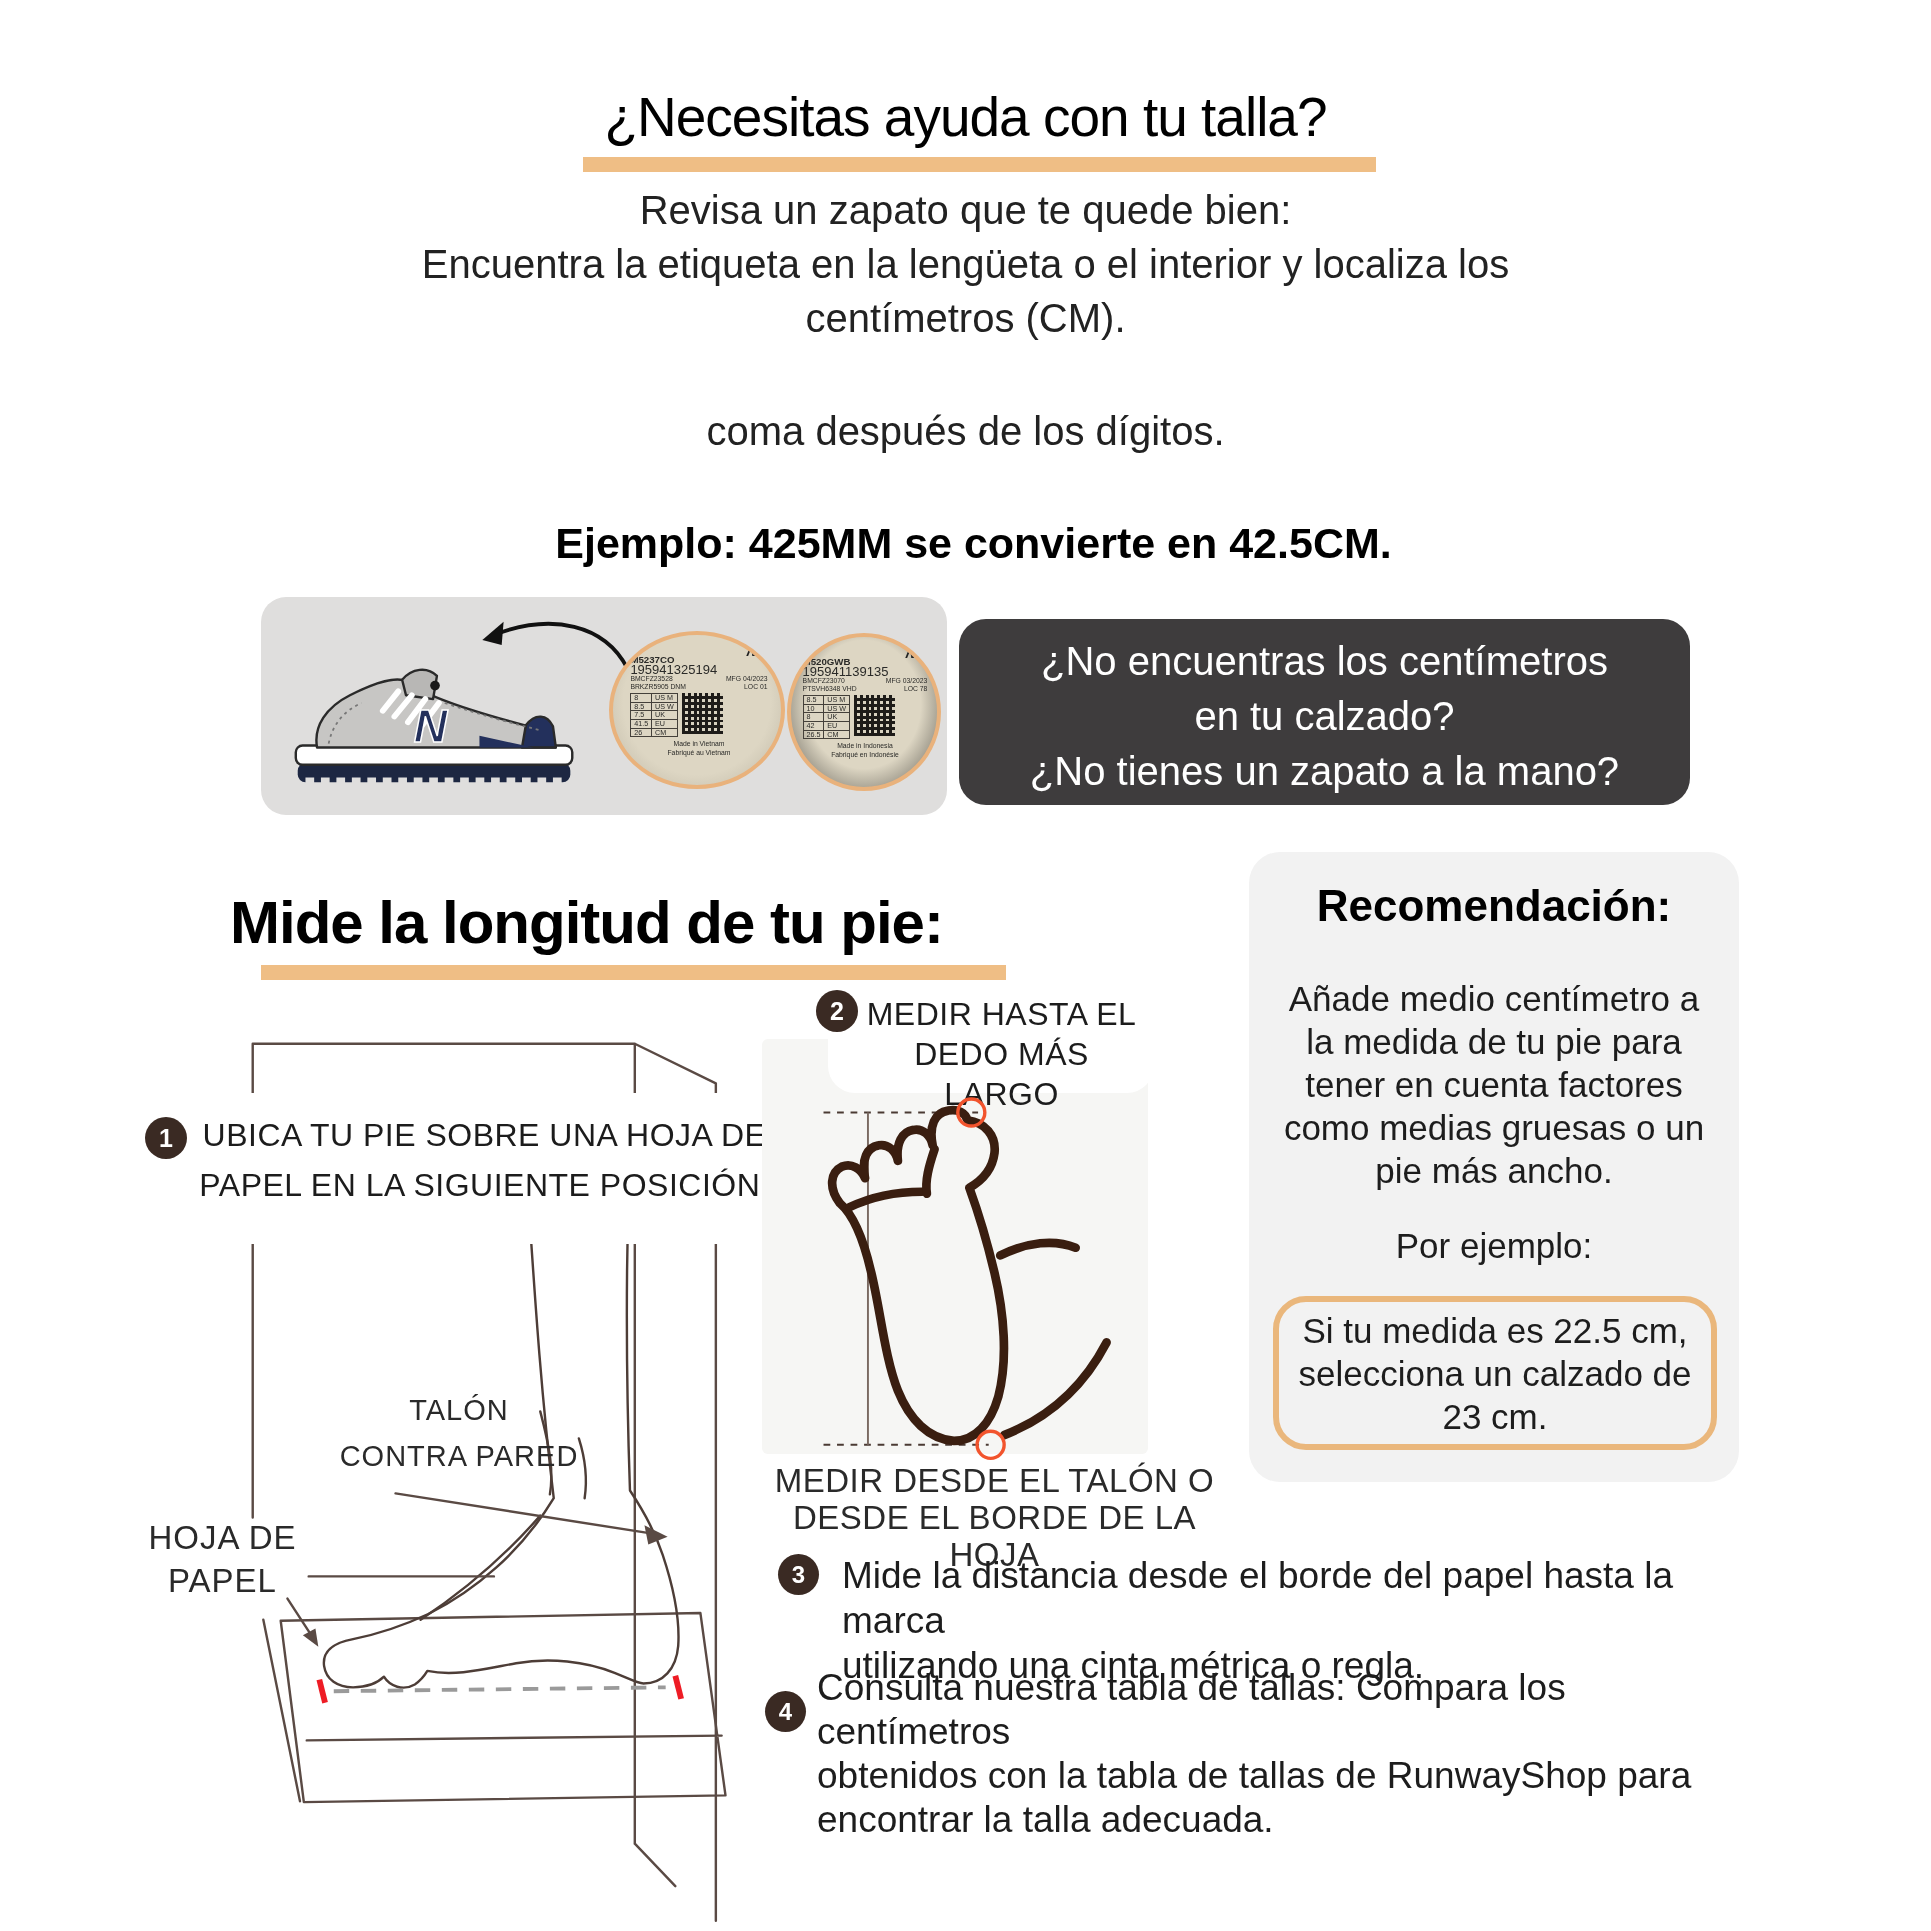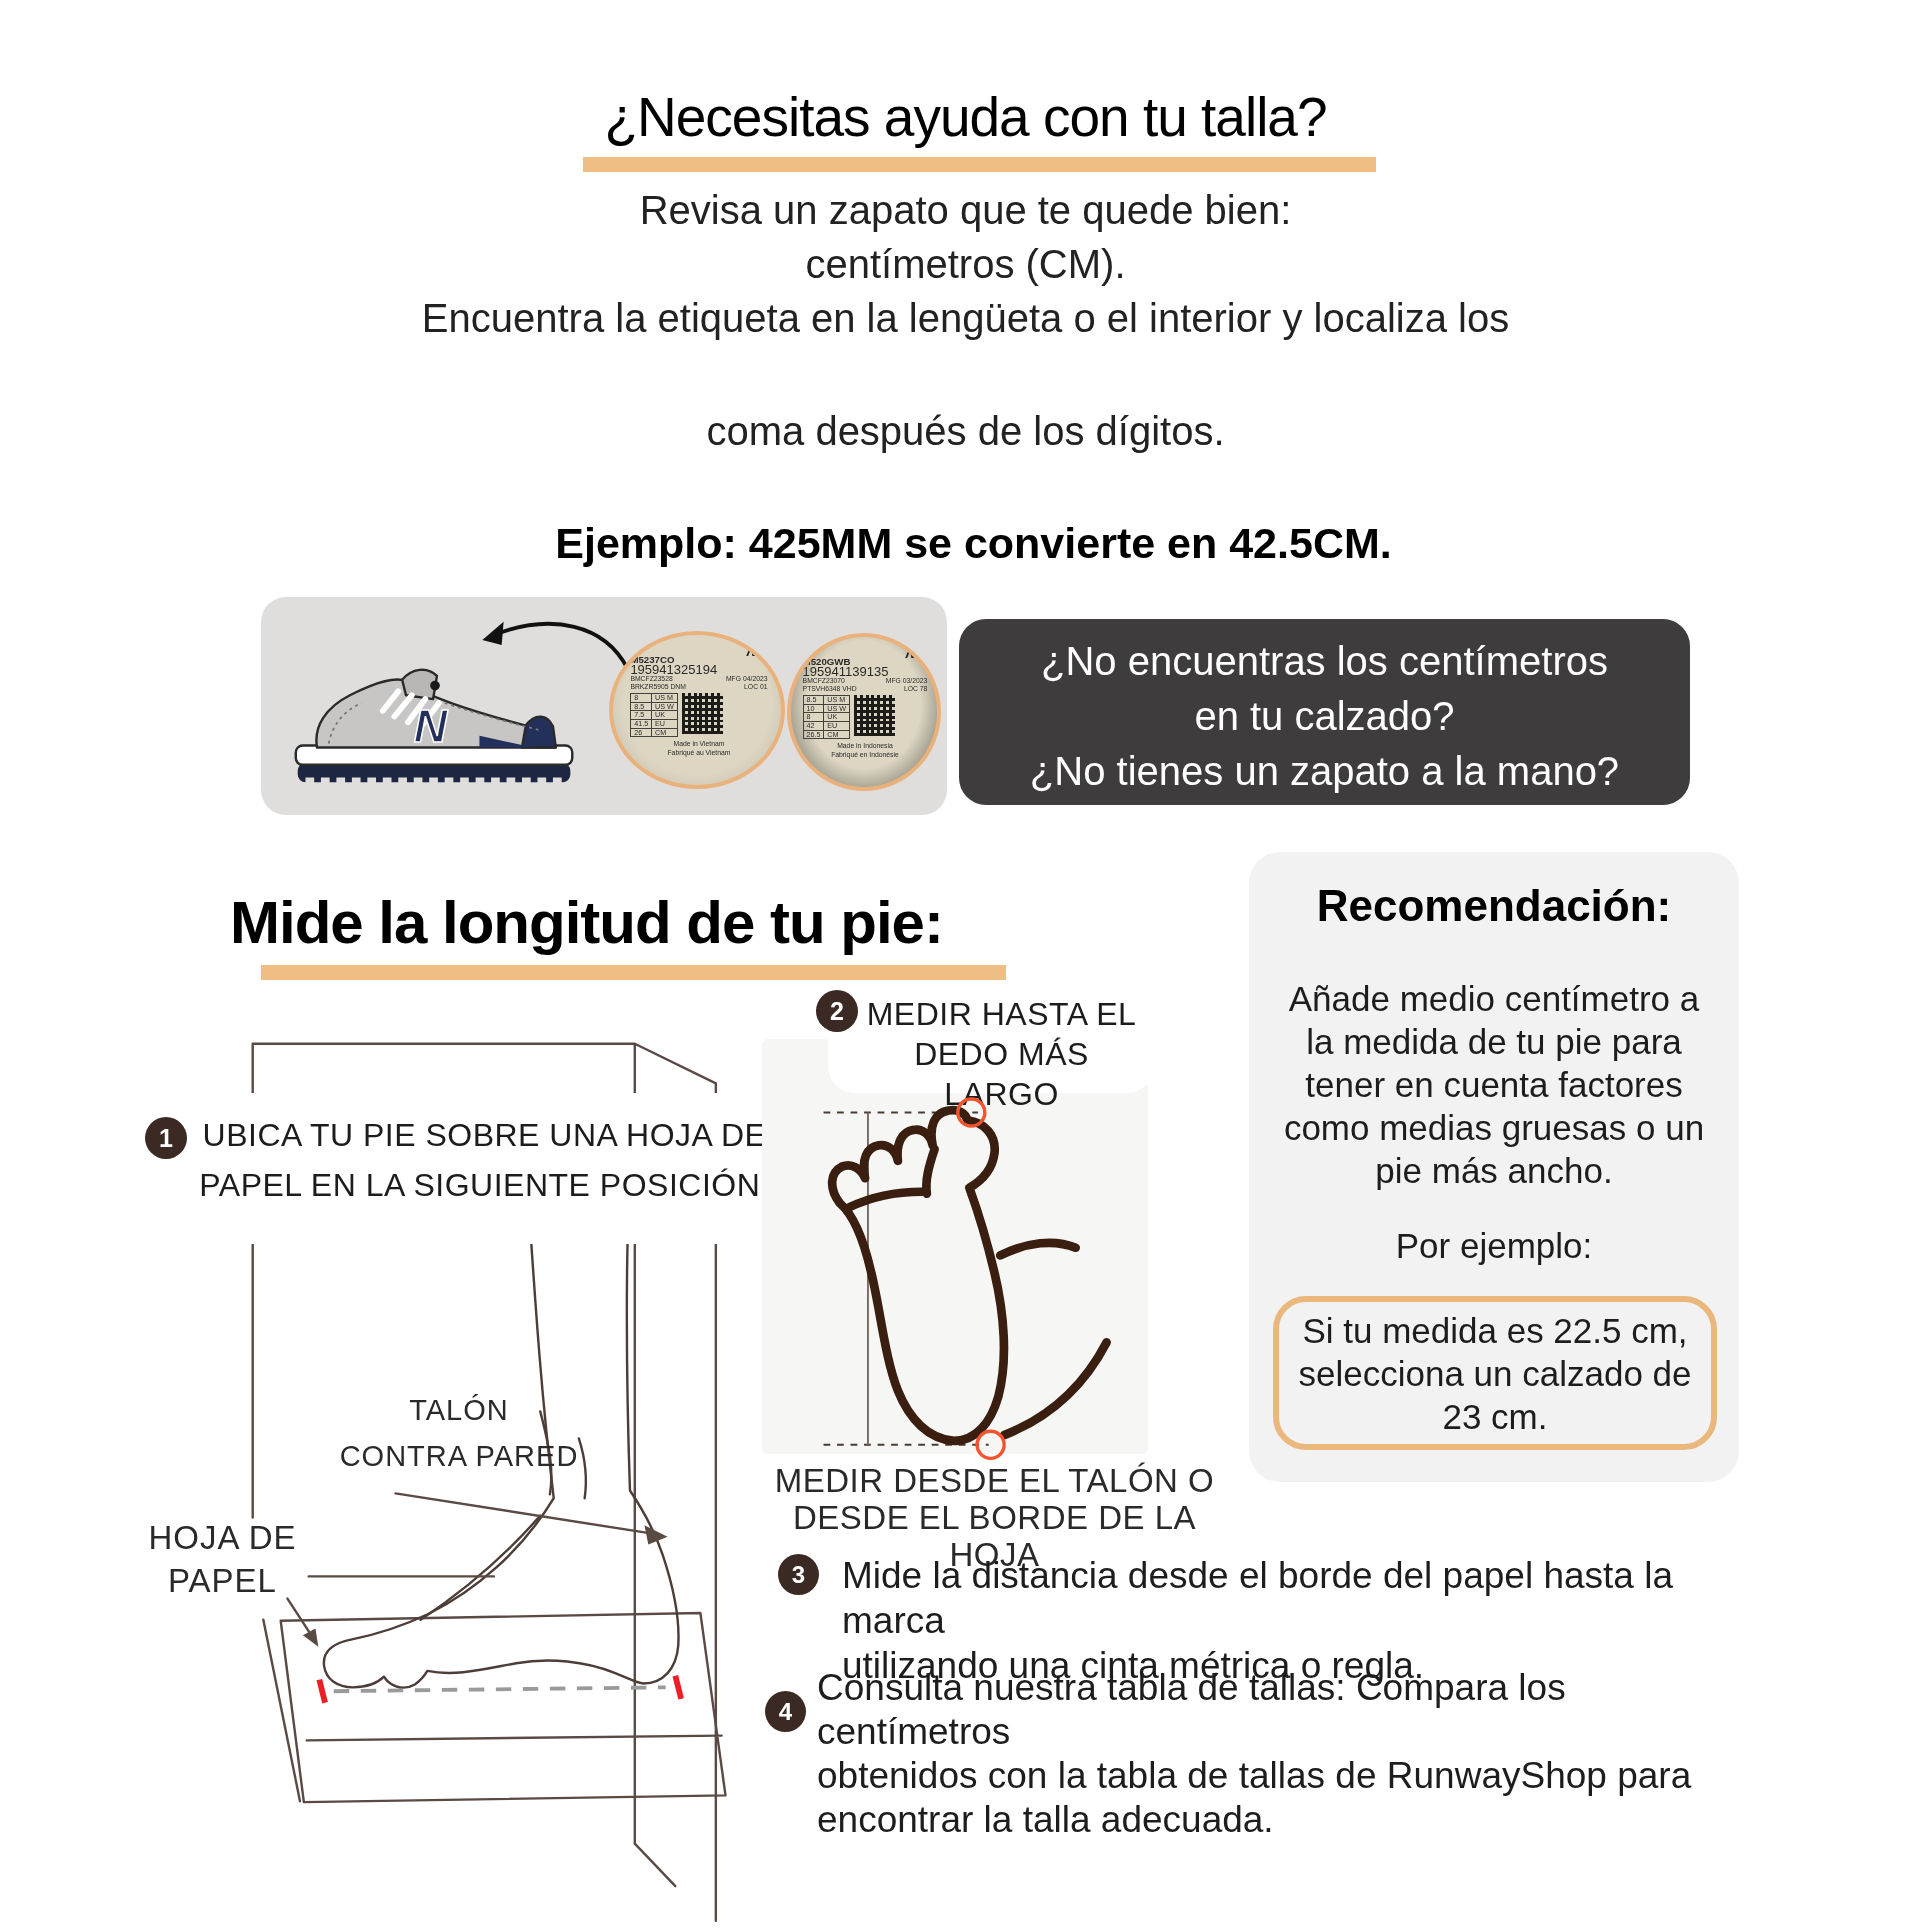--- a/index.html
+++ b/index.html
@@ -64,22 +64,22 @@
 </head>
 <body>
 
 <div id="canvas">
 
   <div class="abs title ctr">¿Necesitas ayuda con tu talla?</div>
   <div class="abs rule1"></div>
 
   <div class="abs intro ctr">
     <div>Revisa un zapato que te quede bien:</div>
+    <div>Encuentra la etiqueta en la lengüeta o el interior y localiza los</div>
     <div>centímetros (CM).</div>
-    <div>Encuentra la etiqueta en la lengüeta o el interior y localiza los</div>
   </div>
 
   <div class="abs conv ctr">
     <div>coma después de los dígitos.</div>
   </div>
 
   <div class="abs example ctr">Ejemplo: 425MM se convierte en 42.5CM.</div>
 
   <div class="abs shoebox"></div>
 

